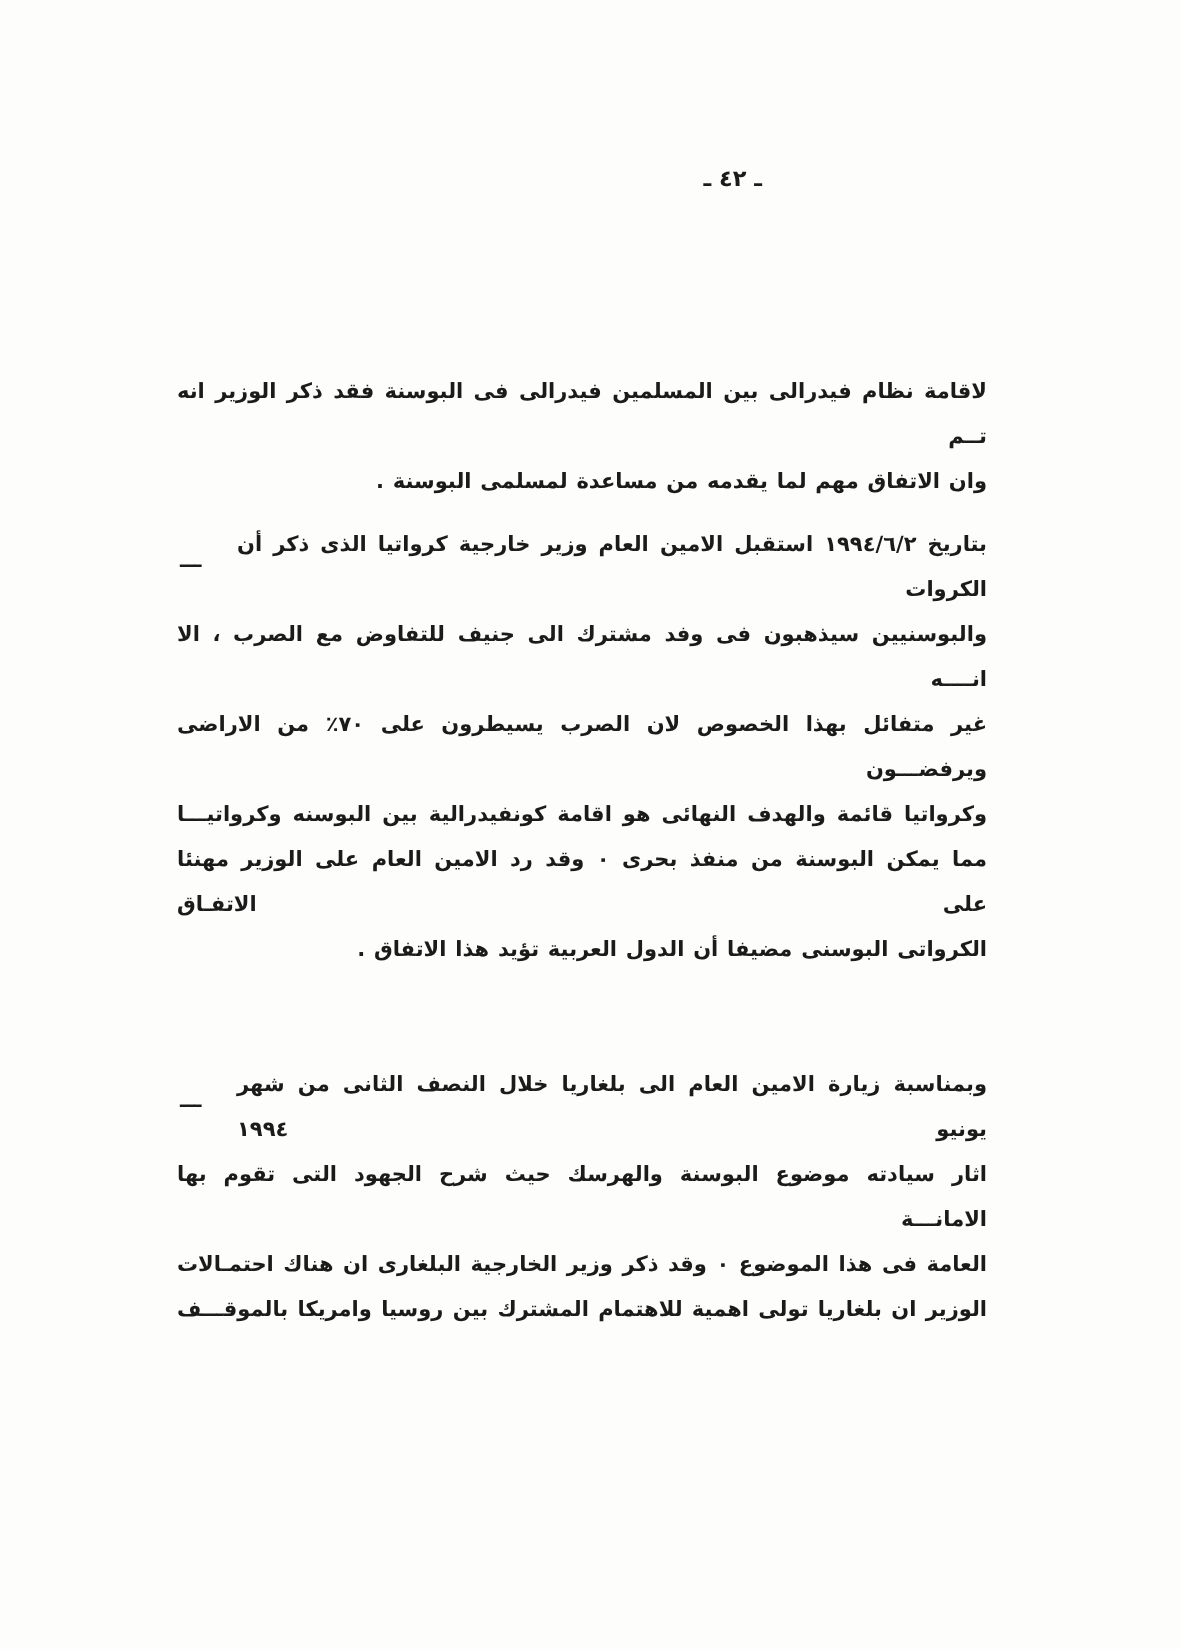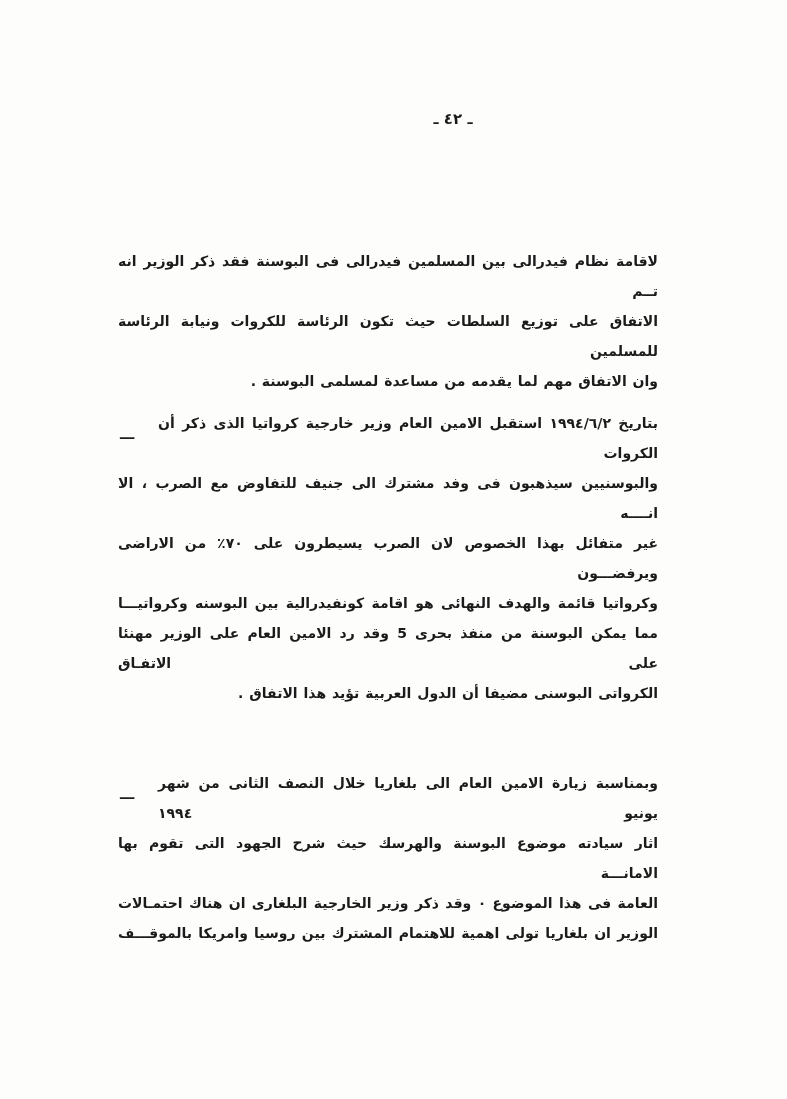--- a/index.html
+++ b/index.html
@@ -15,21 +15,21 @@
     background: #fdfdfc;
     font-family: "DejaVu Sans", sans-serif;
     color: #1b1b1b;
     overflow: hidden;
   }
   .page-number {
     position: absolute;
     top: 110px;
     left: 398px;
     width: 110px;
-    text-align: center;
+    text-align: right;
     font-size: 15px;
     font-weight: bold;
     letter-spacing: 1px;
     white-space: nowrap;
   }
   .content {
     position: absolute;
     top: 246px;
     left: 118px;
     width: 540px;
@@ -67,31 +67,30 @@
 <body>
 
 <div class="page">
 
   <div class="page-number">ـ ٤٢ ـ</div>
 
   <div class="content">
 
     <div class="para">
       <div class="line">لاقامة نظام فيدرالى بين المسلمين فيدرالى فى البوسنة فقد ذكر الوزير انه تــم</div>
-      <div class="line">الاتفاق على توزيع السلطات حيث تكون الرئاسة للكروات ونيابة الرئاسة للمسلمين</div>
       <div class="line last">وان الاتفاق مهم لما يقدمه من مساعدة لمسلمى البوسنة .</div>
     </div>
 
     <div class="para gap-small">
       <span class="dash">ـــ</span>
       <div class="line indent-end">بتاريخ ١٩٩٤/٦/٢ استقبل الامين العام وزير خارجية كرواتيا الذى ذكر أن الكروات</div>
       <div class="line">والبوسنيين سيذهبون فى وفد مشترك الى جنيف للتفاوض مع الصرب ، الا انــــه</div>
       <div class="line">غير متفائل بهذا الخصوص لان الصرب يسيطرون على ٧٠٪ من الاراضى ويرفضـــون</div>
       <div class="line">وكرواتيا قائمة والهدف النهائى هو اقامة كونفيدرالية بين البوسنه وكرواتيـــا</div>
-      <div class="line">مما يمكن البوسنة من منفذ بحرى 5 وقد رد الامين العام على الوزير مهنئا على الاتفـاق</div>
+      <div class="line">مما يمكن البوسنة من منفذ بحرى ٠ وقد رد الامين العام على الوزير مهنئا على الاتفـاق</div>
       <div class="line last">الكرواتى البوسنى مضيفا أن الدول العربية تؤيد هذا الاتفاق .</div>
     </div>
 
     <div class="para gap-large">
       <span class="dash">ـــ</span>
       <div class="line indent-end">وبمناسبة زيارة الامين العام الى بلغاريا خلال النصف الثانى من شهر يونيو ١٩٩٤</div>
       <div class="line">اثار سيادته موضوع البوسنة والهرسك حيث شرح الجهود التى تقوم بها الامانـــة</div>
       <div class="line">العامة فى هذا الموضوع ٠ وقد ذكر وزير الخارجية البلغارى ان هناك احتمـالات</div>
       <div class="line">الوزير ان بلغاريا تولى اهمية للاهتمام المشترك بين روسيا وامريكا بالموقـــف</div>
 

